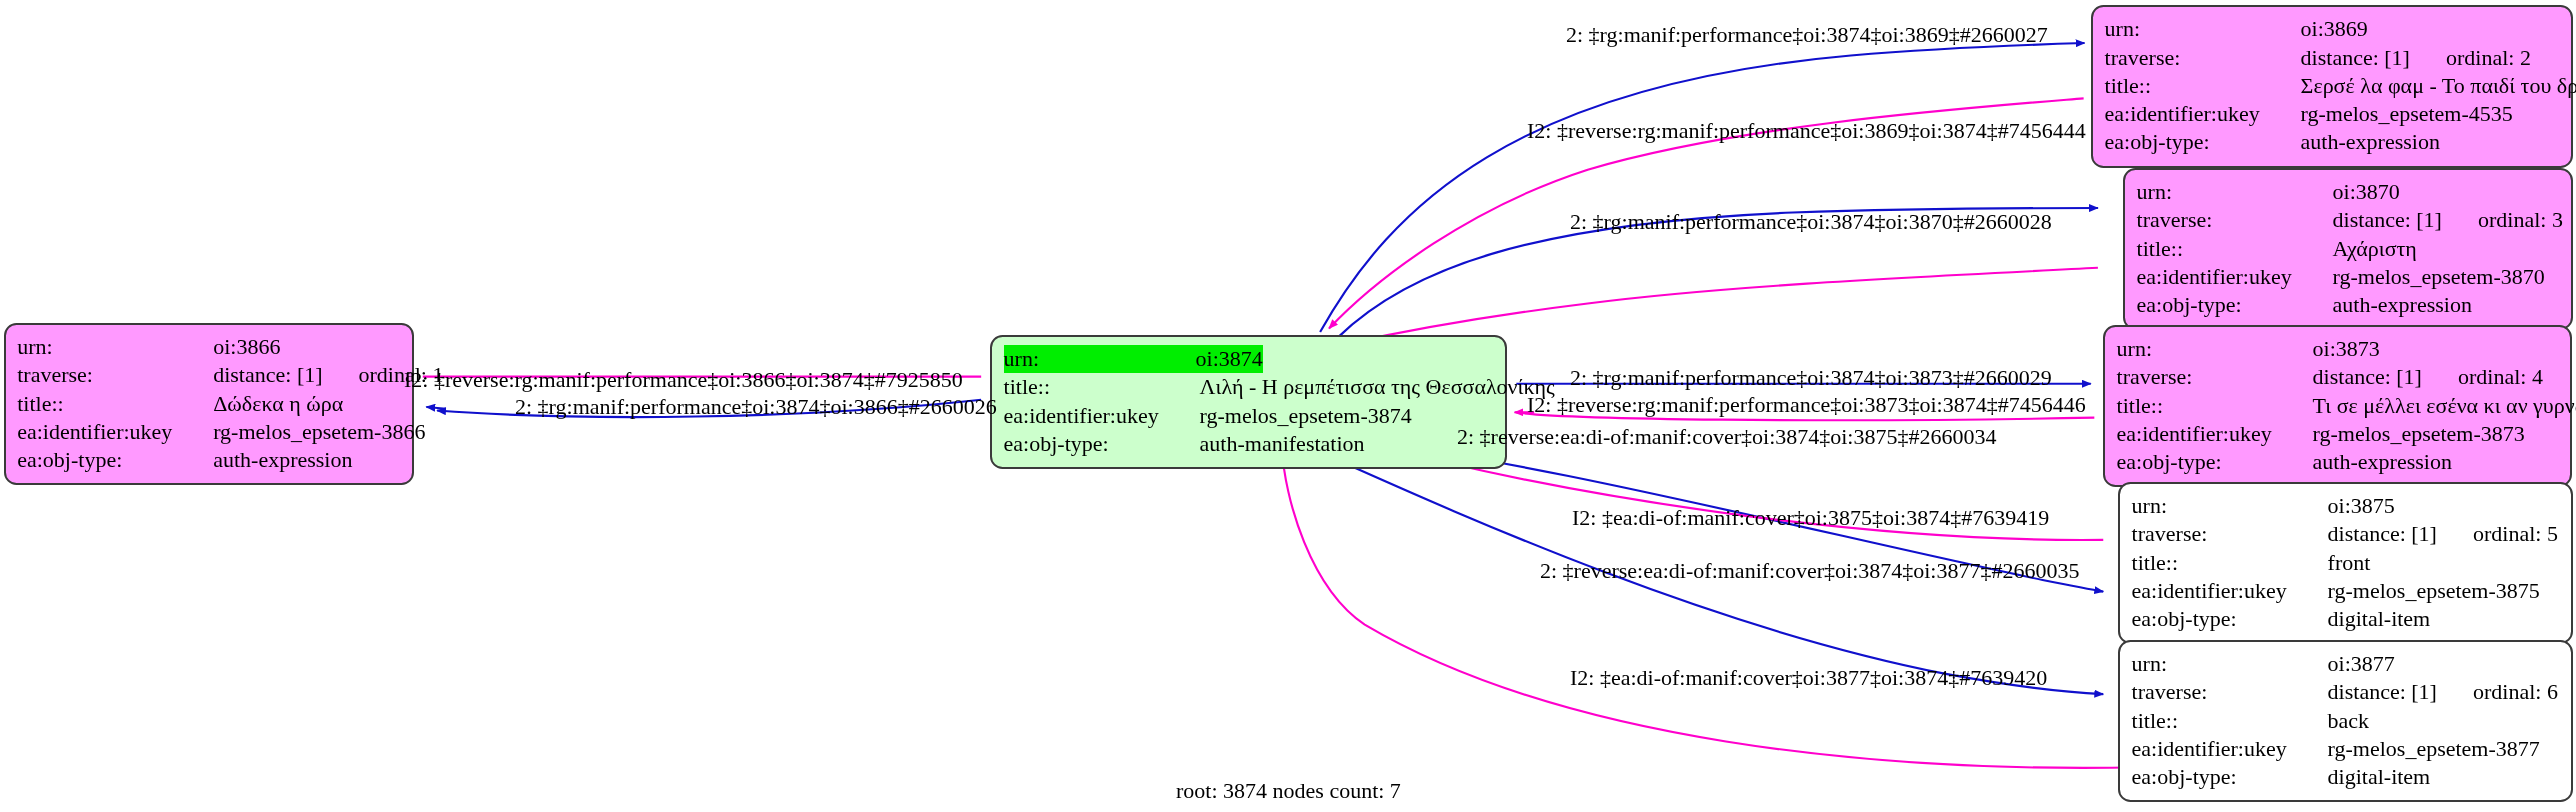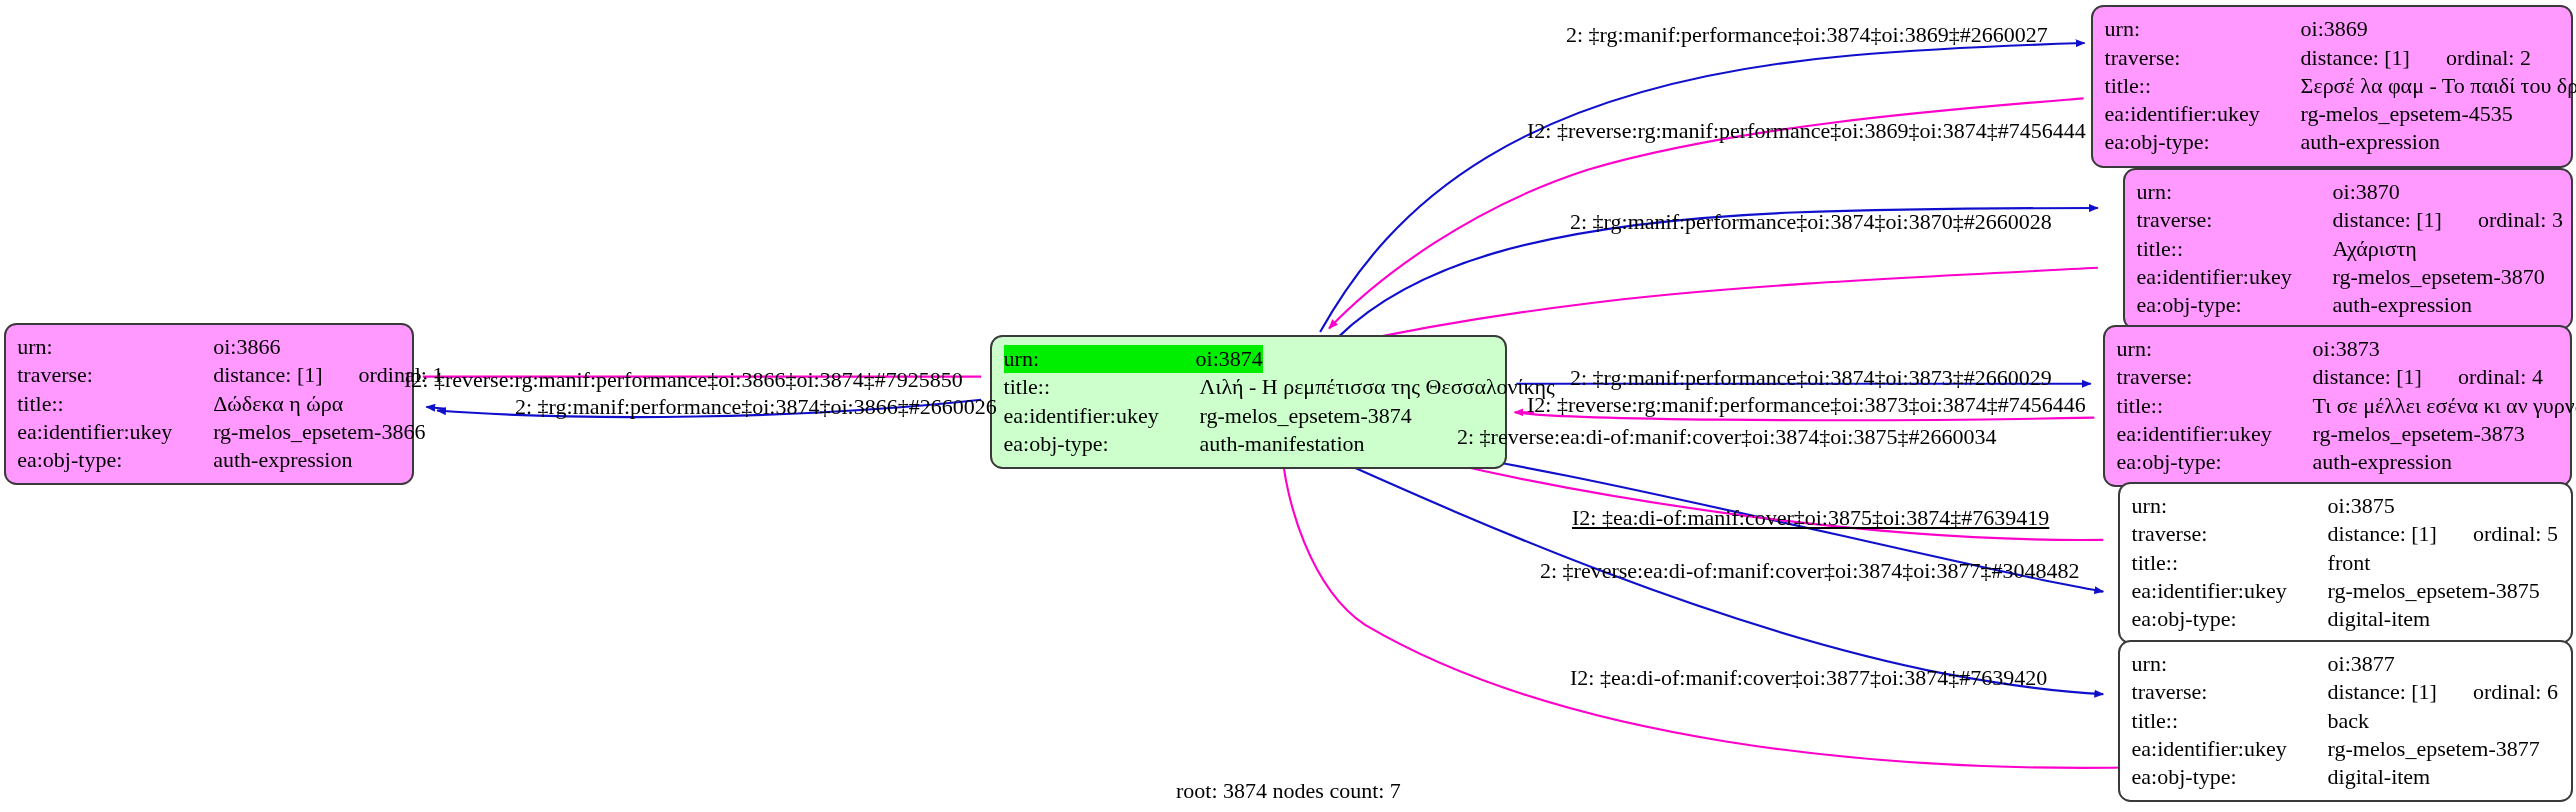--- a/index.html
+++ b/index.html
@@ -301,23 +301,23 @@
 
   <div class="edge-label" style="left:1570px; top:187px;margin-top:24px;">2: ‡rg:manif:performance‡oi:3874‡oi:3870‡#2660028</div>
 
 
   <div class="edge-label" style="left:1570px; top:367px;">2: ‡rg:manif:performance‡oi:3874‡oi:3873‡#2660029</div>
 
   <div class="edge-label" style="left:1527px; top:394px;">I2: ‡reverse:rg:manif:performance‡oi:3873‡oi:3874‡#7456446</div>
 
   <div class="edge-label" style="left:1457px; top:426px;">2: ‡reverse:ea:di-of:manif:cover‡oi:3874‡oi:3875‡#2660034</div>
 
-  <div class="edge-label" style="left:1572px; top:507px;text-decoration:underline;">I2: ‡ea:di-of:manif:cover‡oi:3875‡oi:3874‡#7639419</div>
-
-  <div class="edge-label" style="left:1540px; top:560px;">2: ‡reverse:ea:di-of:manif:cover‡oi:3874‡oi:3877‡#3048482</div>
+  <div class="edge-label" style="left:1572px; top:507px;">I2: ‡ea:di-of:manif:cover‡oi:3875‡oi:3874‡#7639419</div>
+
+  <div class="edge-label" style="left:1540px; top:560px;">2: ‡reverse:ea:di-of:manif:cover‡oi:3874‡oi:3877‡#2660035</div>
 
   <div class="edge-label" style="left:1570px; top:667px;">I2: ‡ea:di-of:manif:cover‡oi:3877‡oi:3874‡#7639420</div>
 
   <div class="edge-label" style="left:404px; top:369px;">I2: ‡reverse:rg:manif:performance‡oi:3866‡oi:3874‡#7925850</div>
 
   <div class="edge-label" style="left:471px; top:396px;margin-left:44px;">2: ‡rg:manif:performance‡oi:3874‡oi:3866‡#2660026</div>
 
   <div class="footer-label" style="left:1176px; top:778px;">root: 3874 nodes count: 7</div>
 
 </div>

